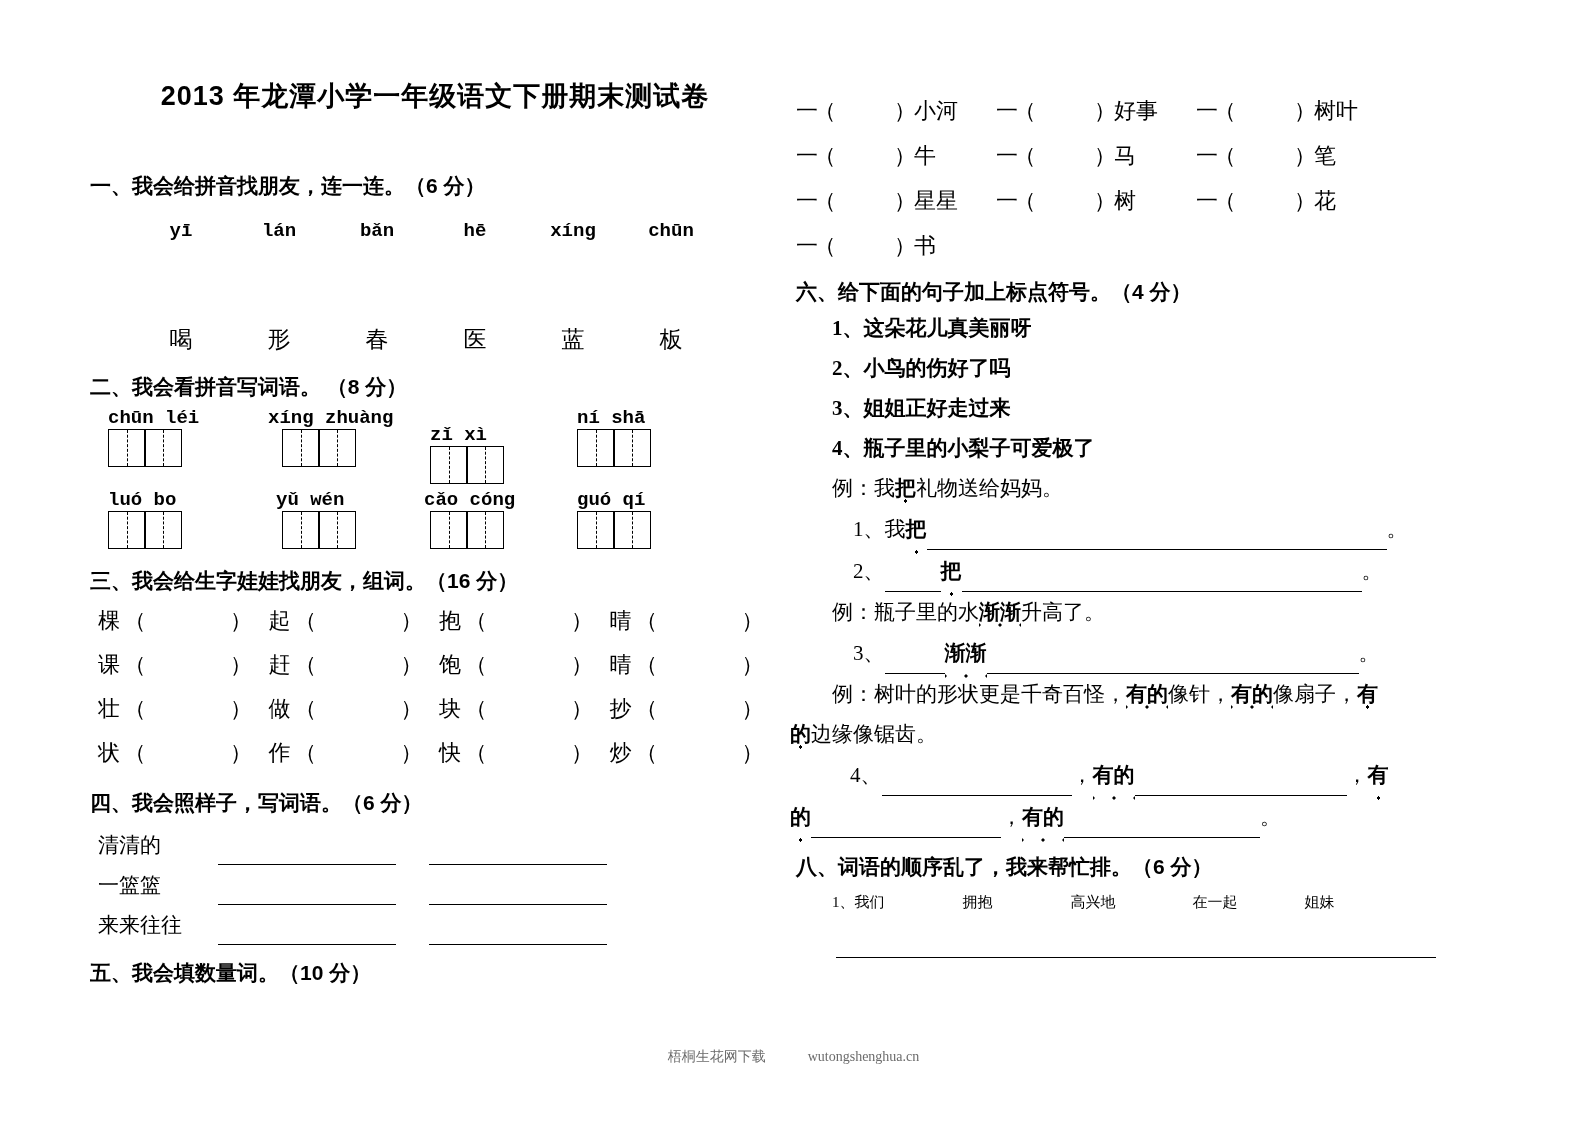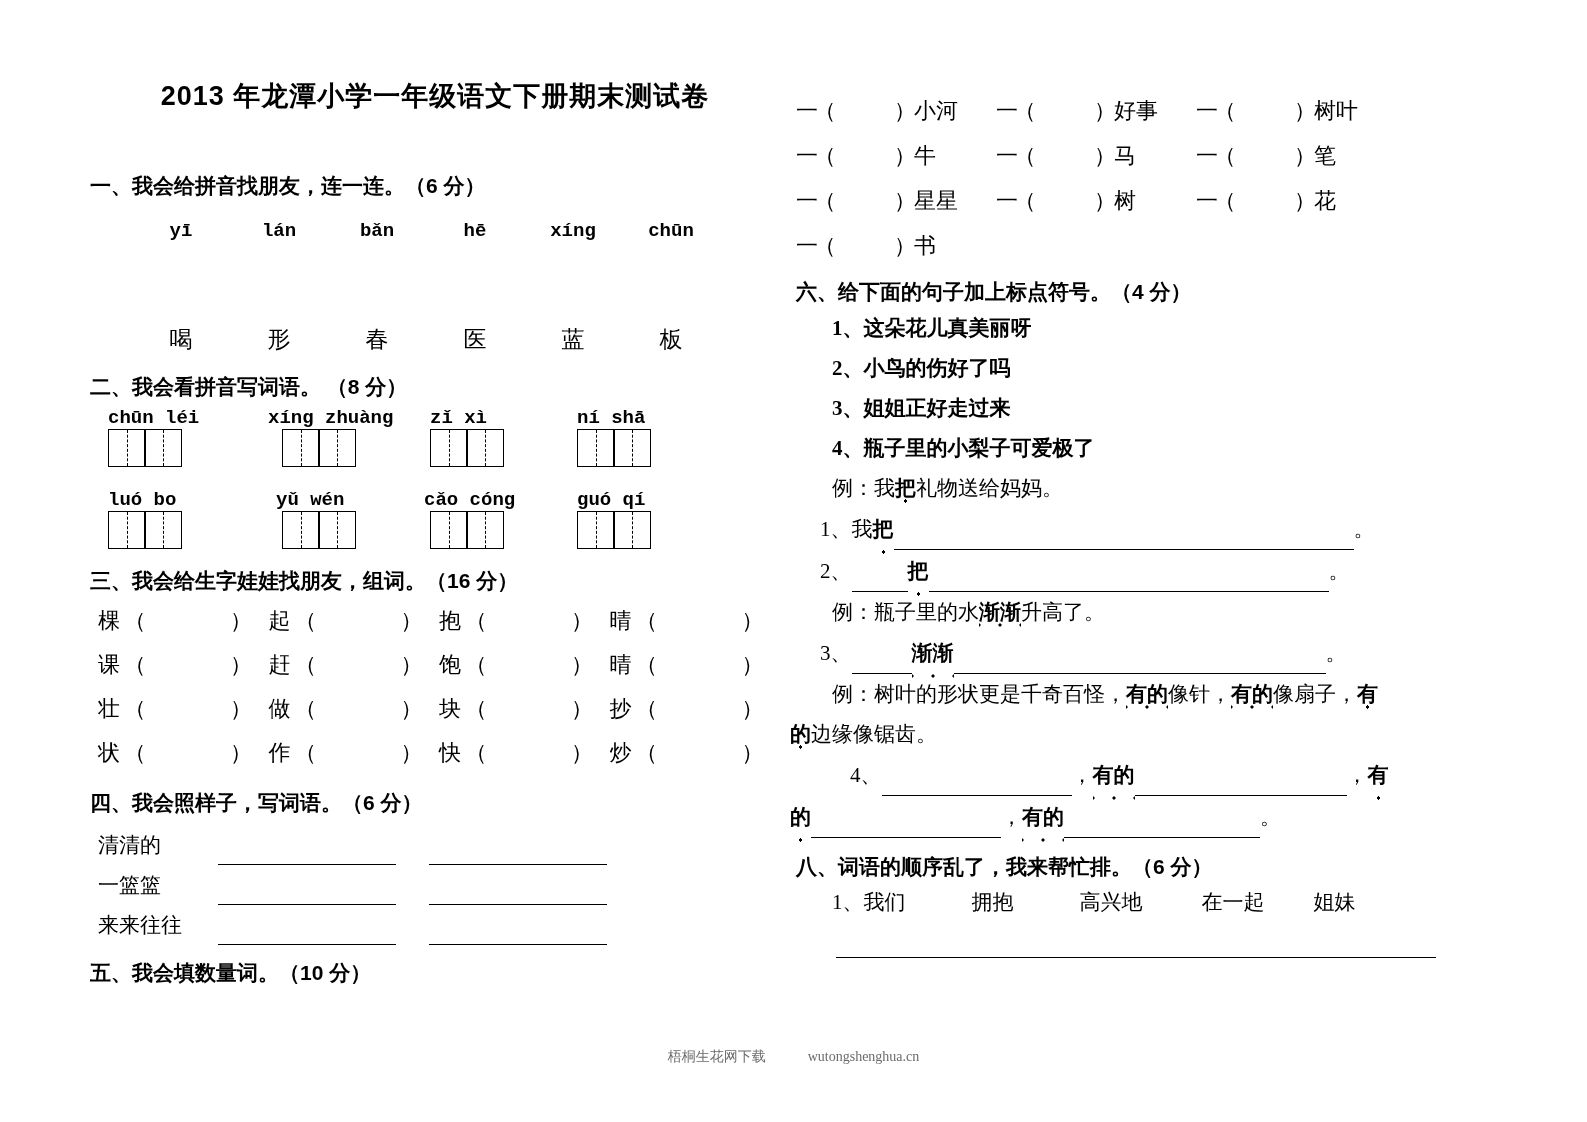--- a/index.html
+++ b/index.html
@@ -86,35 +86,35 @@
   .s5item .q{width:18px;}
   .s5item .p1{width:16px;}
   .s5item .gap{width:64px;}
   .s5item .p2{width:20px;}
 
   
   .s6row{font-size:21px;line-height:40px;margin-left:36px;white-space:nowrap;}
 
   
   .s7ex{font-size:21px;line-height:40px;margin-left:36px;white-space:nowrap;}
-  .s7item{font-size:21px;line-height:42px;margin-left:24px;display:flex;align-items:flex-end;white-space:nowrap;}
+  .s7item{font-size:21px;line-height:42px;margin-left:57px;display:flex;align-items:flex-end;white-space:nowrap;}
   .emph{font-family:"Liberation Sans", sans-serif;font-weight:bold;position:relative;}
   .emph::after{
     content:"";position:absolute;left:0;right:0;bottom:-5px;
     height:0;
     background-image:radial-gradient(circle, #000 1.6px, transparent 1.8px);
     background-size:1em 6px;
     background-repeat:repeat-x;
     background-position:center bottom;
     padding-bottom:6px;
   }
   .ul{border-bottom:1.6px solid #000;height:26px;display:inline-block;}
   .period{font-size:21px;}
 
-  .s8row{font-size:21px;line-height:42px;margin-left:36px;white-space:nowrap;}
+  .s8row{font-size:15px;line-height:42px;margin-left:36px;white-space:nowrap;}
   .s8row span{display:inline-block;}
 
   .footer{
     position:absolute;left:0;right:0;top:1048px;
     text-align:center;
     font-size:14px;
     color:#6b6b6b;
     font-family:"Liberation Serif", serif;
   }
   .footer .w2{margin-left:42px;font-family:"Liberation Serif", serif;}
@@ -161,21 +161,21 @@
           <div class="tzg"></div>
         </div>
       </div>
       <div style="position:absolute;left:178px;top:0;">
         <div class="s2py">xíng zhuàng</div>
         <div class="boxes" style="margin-left:14px;">
           <div class="tzg"></div>
           <div class="tzg"></div>
         </div>
       </div>
-      <div style="position:absolute;left:340px;top:0;">
+      <div style="position:absolute;left:340px;top:17px;">
         <div class="s2py">zǐ   xì</div>
         <div class="boxes" style="margin-left:0px;">
           <div class="tzg"></div>
           <div class="tzg"></div>
         </div>
       </div>
       <div style="position:absolute;left:487px;top:0;">
         <div class="s2py">ní shā</div>
         <div class="boxes">
           <div class="tzg"></div>

